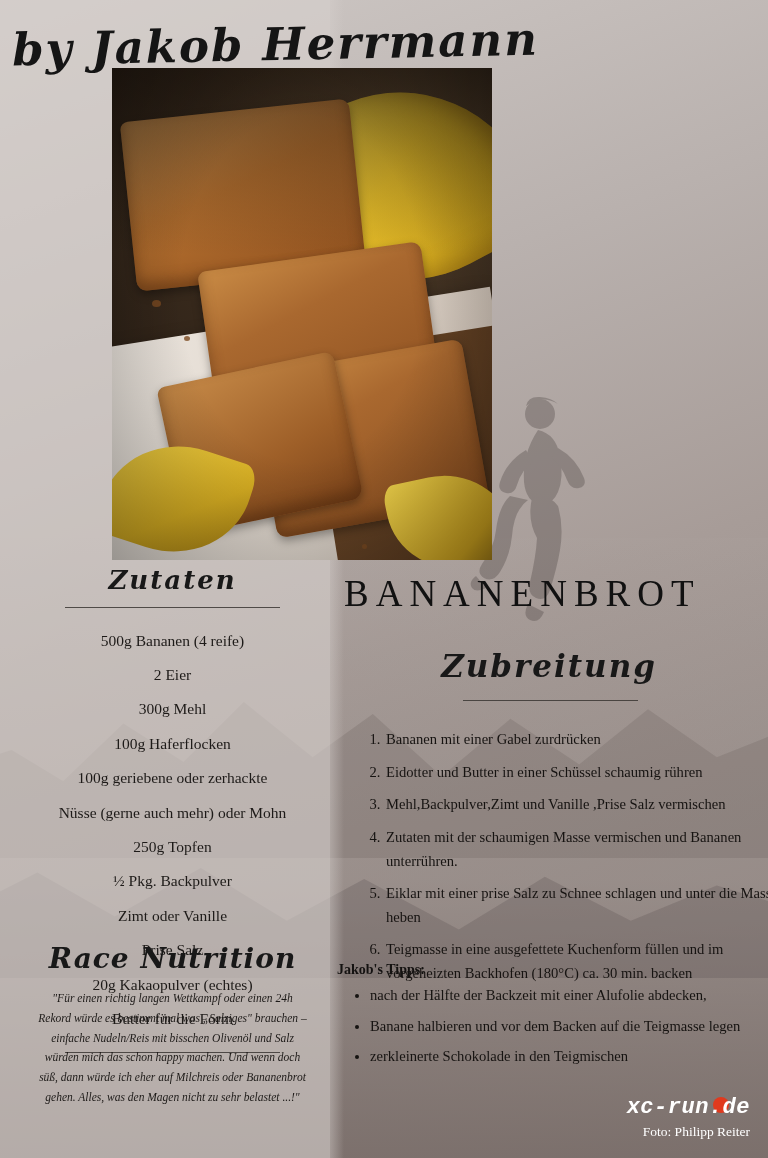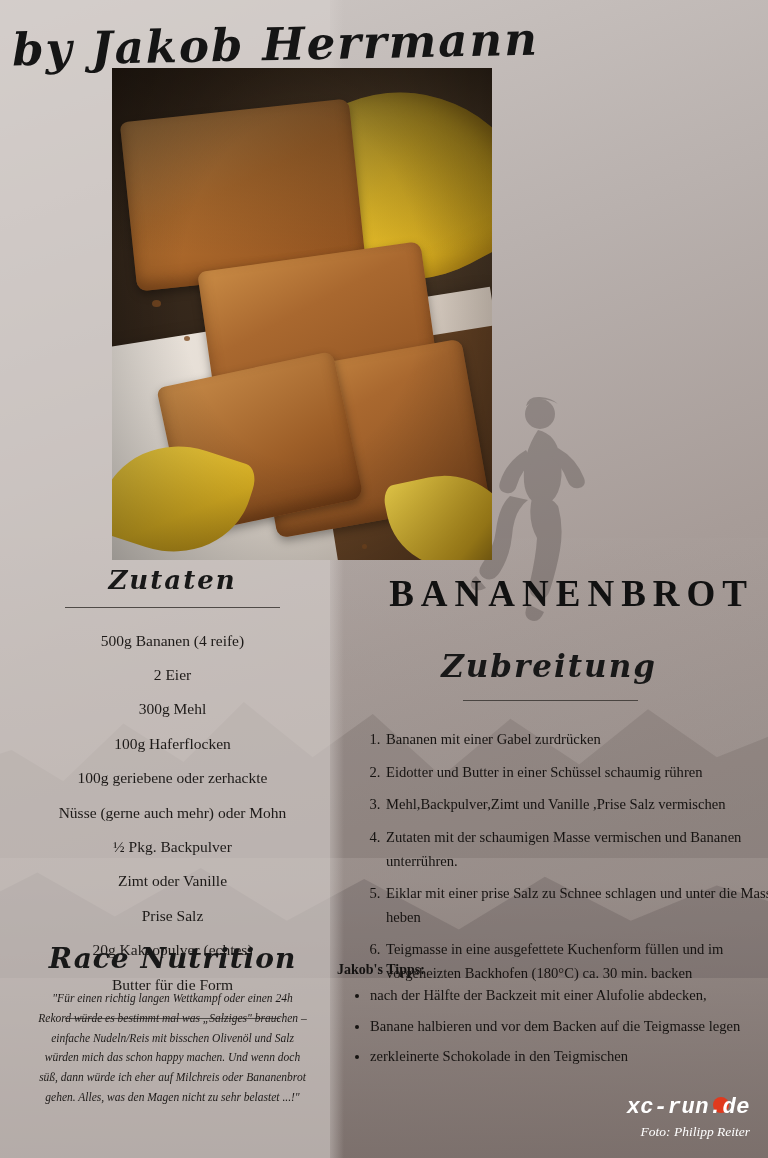--- a/index.html
+++ b/index.html
@@ -270,23 +270,23 @@
     color: #1d1a18;
     padding: 0 6px;
   }
 
   
   .recipe-title {
     position: absolute;
     left: 344px;
     top: 572px;
     width: 410px;
-    text-align: right;
-    font-family: "Liberation Serif", serif;
-    font-weight: 700;
+    text-align: left;
+    font-family: "Liberation Serif", serif;
+    font-weight: 400;
     font-size: 37px;
     letter-spacing: 7px;
     color: #111;
     z-index: 7;
   }
   .zubereitung-title {
     position: absolute;
     left: 344px;
     top: 648px;
     width: 410px;
@@ -369,21 +369,20 @@
     top: 2px;
     width: 16px;
     height: 16px;
     background: #e03a1e;
     border-radius: 50%;
     z-index: -1;
   }
   .photo-credit {
     margin-top: 4px;
     font-family: "Liberation Serif", serif;
-    font-style: italic;
     font-size: 13.5px;
     color: #ffffff;
   }
 </style>
 </head>
 <body>
 
 <div class="page">
 
   <div class="bg-mountains"></div>
@@ -435,20 +434,21 @@
   <div class="zutaten-wrap">
     <div class="script-heading zutaten-title">Zutaten</div>
     <div class="rule zutaten-rule"></div>
     <ul class="zutaten-list">
       <li>500g Bananen (4 reife)</li>
       <li>2 Eier</li>
       <li>300g Mehl</li>
       <li>100g Haferflocken</li>
       <li>100g geriebene oder zerhackte</li>
       <li>Nüsse (gerne auch mehr) oder Mohn</li>
+      <li>250g Topfen</li>
       <li>½ Pkg. Backpulver</li>
       <li>Zimt oder Vanille</li>
       <li>Prise Salz</li>
       <li>20g Kakaopulver (echtes)</li>
       <li>Butter für die Form</li>
     </ul>
     <div class="rule zutaten-rule-bottom"></div>
   </div>
 
   <div class="race-wrap">

